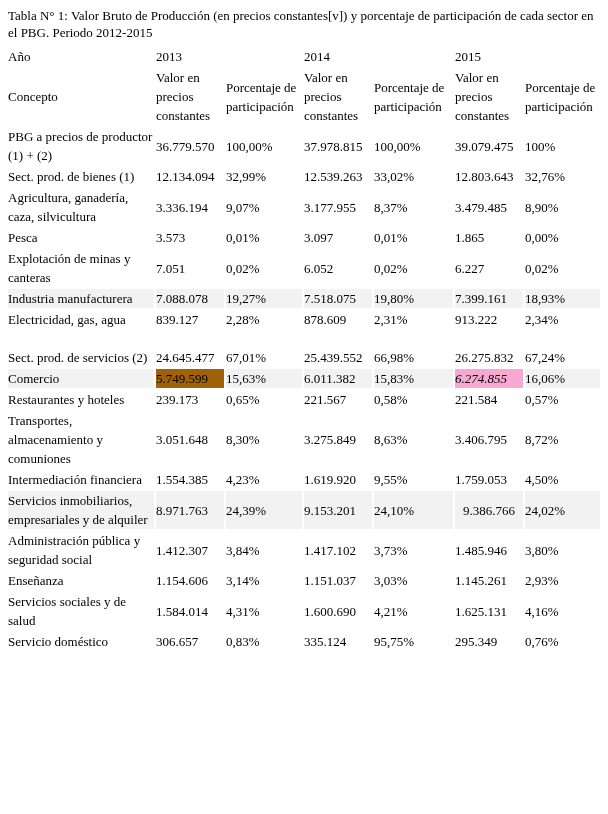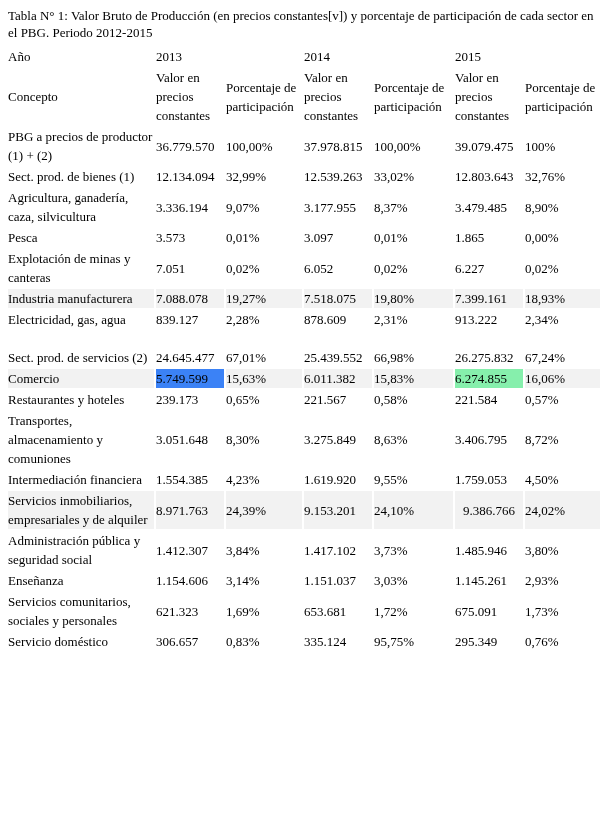--- a/index.html
+++ b/index.html
@@ -145,25 +145,25 @@
           <td>Sect. prod. de servicios (2)</td>
           <td>24.645.477</td>
           <td>67,01%</td>
           <td>25.439.552</td>
           <td>66,98%</td>
           <td>26.275.832</td>
           <td>67,24%</td>
         </tr>
         <tr>
           <td style="background: rgb(242, 242, 242);">Comercio</td>
-          <td style="background: #3b82f6; font-family: Liberation Serif, serif;">5.749.599</td>
+          <td style="background: #a16207; font-family: Liberation Serif, serif;">5.749.599</td>
           <td style="background: rgb(242, 242, 242);">15,63%</td>
           <td style="background: rgb(242, 242, 242);">6.011.382</td>
           <td style="background: rgb(242, 242, 242);">15,83%</td>
-          <td style="background: #86efac;">6.274.855</td>
+          <td style="background: #f9a8d4; font-style: italic;">6.274.855</td>
           <td style="background: rgb(242, 242, 242);">16,06%</td>
         </tr>
         <tr>
           <td>Restaurantes y hoteles</td>
           <td>239.173</td>
           <td>0,65%</td>
           <td>221.567</td>
           <td>0,58%</td>
           <td>221.584</td>
           <td>0,57%</td>
@@ -207,27 +207,27 @@
         <tr>
           <td>Enseñanza</td>
           <td>1.154.606</td>
           <td>3,14%</td>
           <td>1.151.037</td>
           <td>3,03%</td>
           <td>1.145.261</td>
           <td>2,93%</td>
         </tr>
         <tr>
-          <td>Servicios comunitarios, sociales y personales</td>
-          <td>621.323</td>
-          <td>1,69%</td>
-          <td>653.681</td>
-          <td>1,72%</td>
-          <td>675.091</td>
-          <td>1,73%</td>
+          <td>Servicios sociales y de salud</td>
+          <td>1.584.014</td>
+          <td>4,31%</td>
+          <td>1.600.690</td>
+          <td>4,21%</td>
+          <td>1.625.131</td>
+          <td>4,16%</td>
         </tr>
         <tr>
           <td>Servicio doméstico</td>
           <td>306.657</td>
           <td>0,83%</td>
           <td>335.124</td>
           <td>95,75%</td>
           <td>295.349</td>
           <td>0,76%</td>
         </tr>

